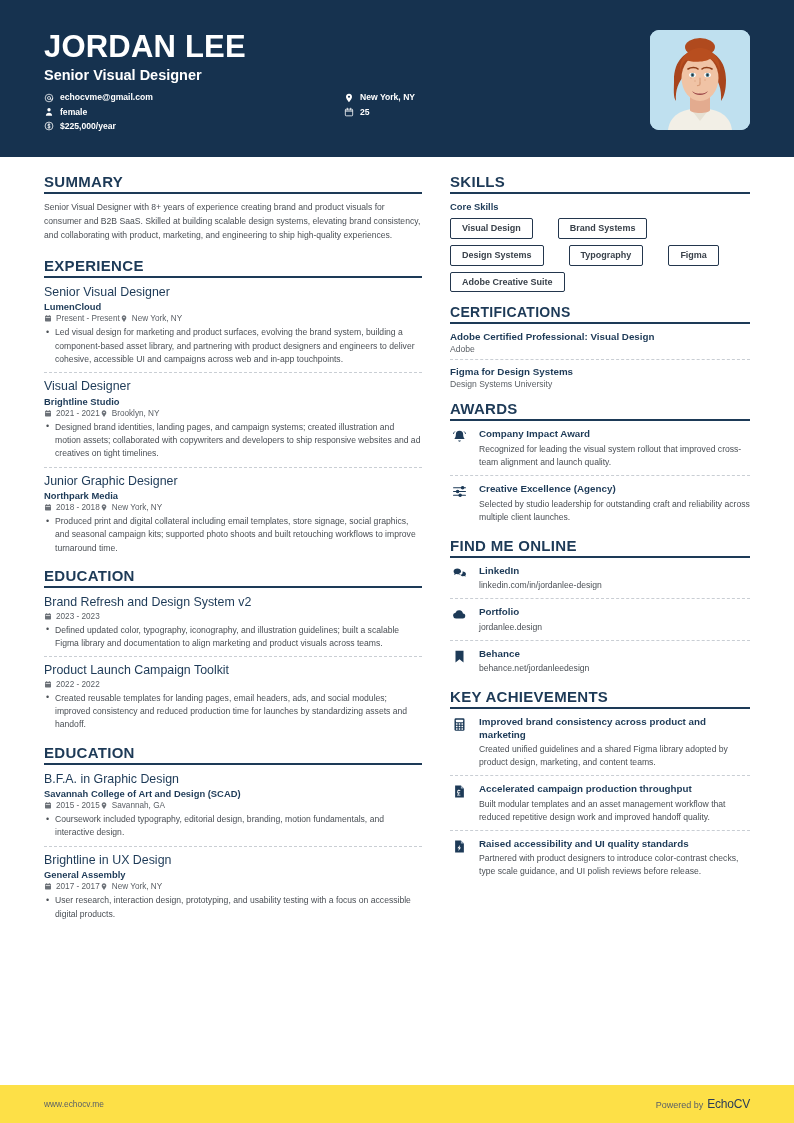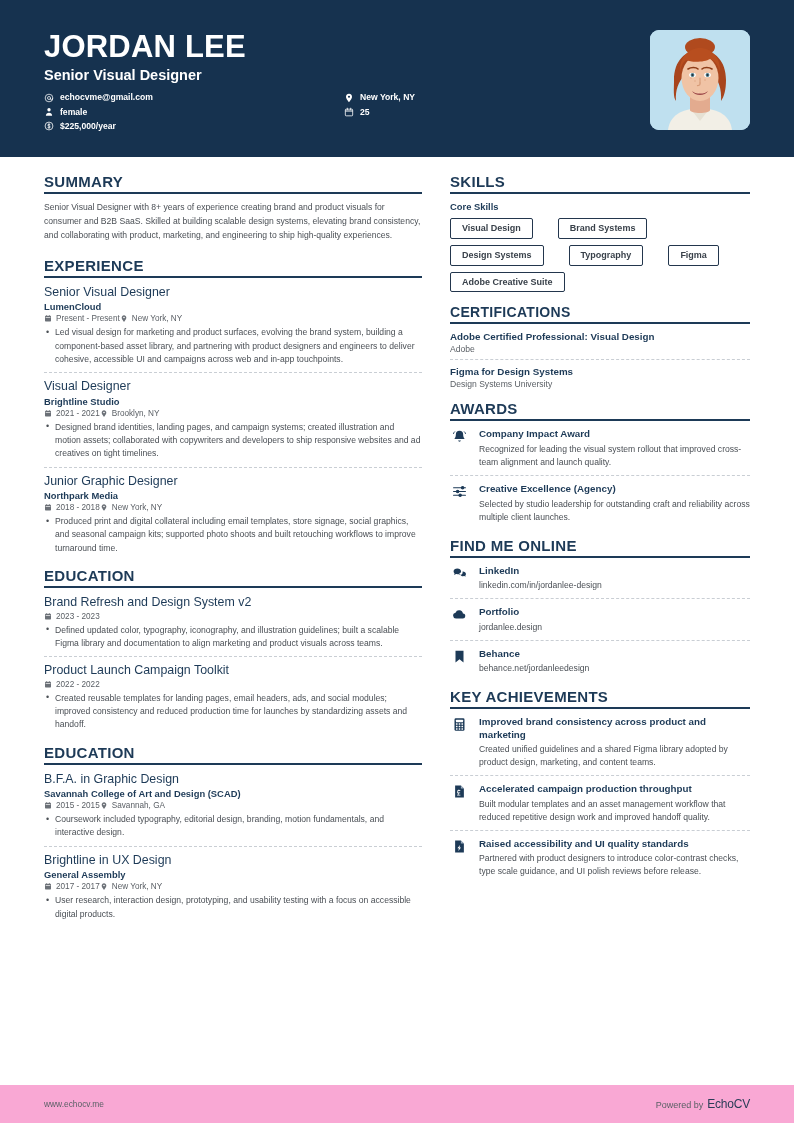--- a/index.html
+++ b/index.html
@@ -227,21 +227,21 @@
   }
 
   
   .footer {
     flex: 0 0 auto;
     height: 38px;
     display: flex;
     align-items: center;
     justify-content: space-between;
     padding: 0 44px;
-    background: #f9a8d4;
+    background: #fde047;
   }
   .footer-left { font-size: 8.4px; color: #5b6066; }
   .footer-right { font-size: 9px; color: #5b6066; display:flex; align-items:baseline; gap:4px;}
   .footer-brand { font-size: 12px; color: #2a3c57; font-weight: 400; letter-spacing: -0.2px;}
 </style>
 </head>
 <body>
 
 <div class="page">
 

